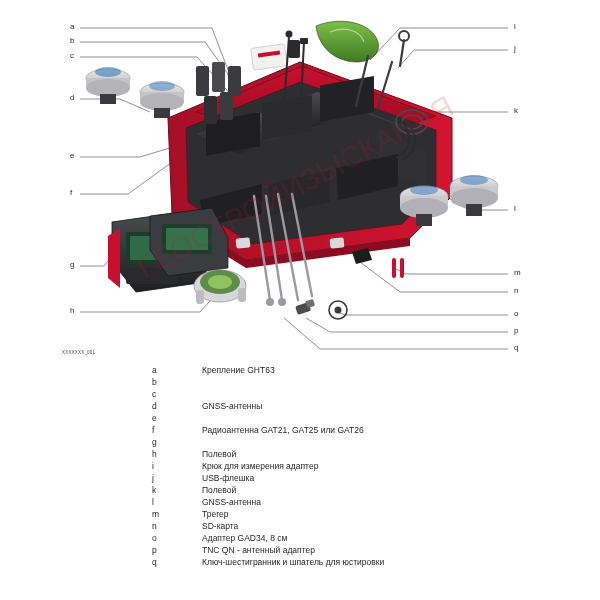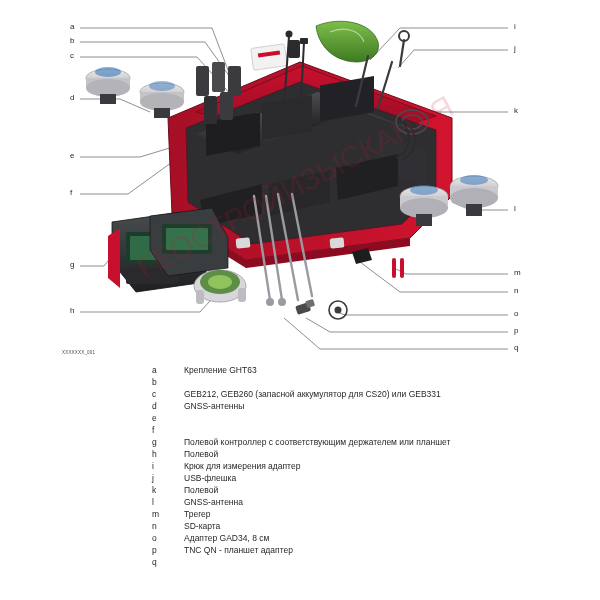--- a/index.html
+++ b/index.html
@@ -72,20 +72,21 @@
     box-sizing: content-box;
     font-size: 8.5px;
     line-height: 12px;
     color: #231f20;
   }
   .legend-text {
     font-size: 8.5px;
     line-height: 12px;
     color: #231f20;
     max-width: 390px;
+    margin-left: 18px;
   }
 </style>
 </head>
 <body>
 
 <div id="page">
 
   <div id="illustration">
 
     <svg id="illo-svg" width="600" height="362" viewBox="0 0 600 362">
@@ -314,35 +315,34 @@
 
     <div class="legend-row">
       <div class="legend-key">a</div>
       <div class="legend-text">Крепление GHT63</div>
     </div>
     <div class="legend-row">
       <div class="legend-key">b</div>
     </div>
     <div class="legend-row">
       <div class="legend-key">c</div>
-      <div class="legend-text">GEB212, GEB260 (запасной аккумулятор для CS20) или GEB331</div>
     </div>
     <div class="legend-row">
       <div class="legend-key">d</div>
       <div class="legend-text">GNSS-антенны</div>
     </div>
     <div class="legend-row">
       <div class="legend-key">e</div>
     </div>
     <div class="legend-row">
       <div class="legend-key">f</div>
+      <div class="legend-text">Радиоантенна GAT21, GAT25 или GAT26</div>
     </div>
     <div class="legend-row">
       <div class="legend-key">g</div>
-      <div class="legend-text">Полевой контроллер с соответствующим держателем или планшет</div>
     </div>
     <div class="legend-row">
       <div class="legend-key">h</div>
       <div class="legend-text">Полевой</div>
     </div>
     <div class="legend-row">
       <div class="legend-key">i</div>
       <div class="legend-text">Крюк для измерения адаптер</div>
     </div>
     <div class="legend-row">
@@ -364,21 +364,22 @@
     <div class="legend-row">
       <div class="legend-key">n</div>
       <div class="legend-text">SD-карта</div>
     </div>
     <div class="legend-row">
       <div class="legend-key">o</div>
       <div class="legend-text">Адаптер GAD34, 8 см</div>
     </div>
     <div class="legend-row">
       <div class="legend-key">p</div>
-      <div class="legend-text">TNC QN - планшет адаптер</div>
+      <div class="legend-text">TNC QN - антенный адаптер</div>
     </div>
     <div class="legend-row">
       <div class="legend-key">q</div>
+      <div class="legend-text">Ключ-шестигранник и шпатель для юстировки</div>
     </div>
 
   </div>
 
 </div>
 
 </body></html>

